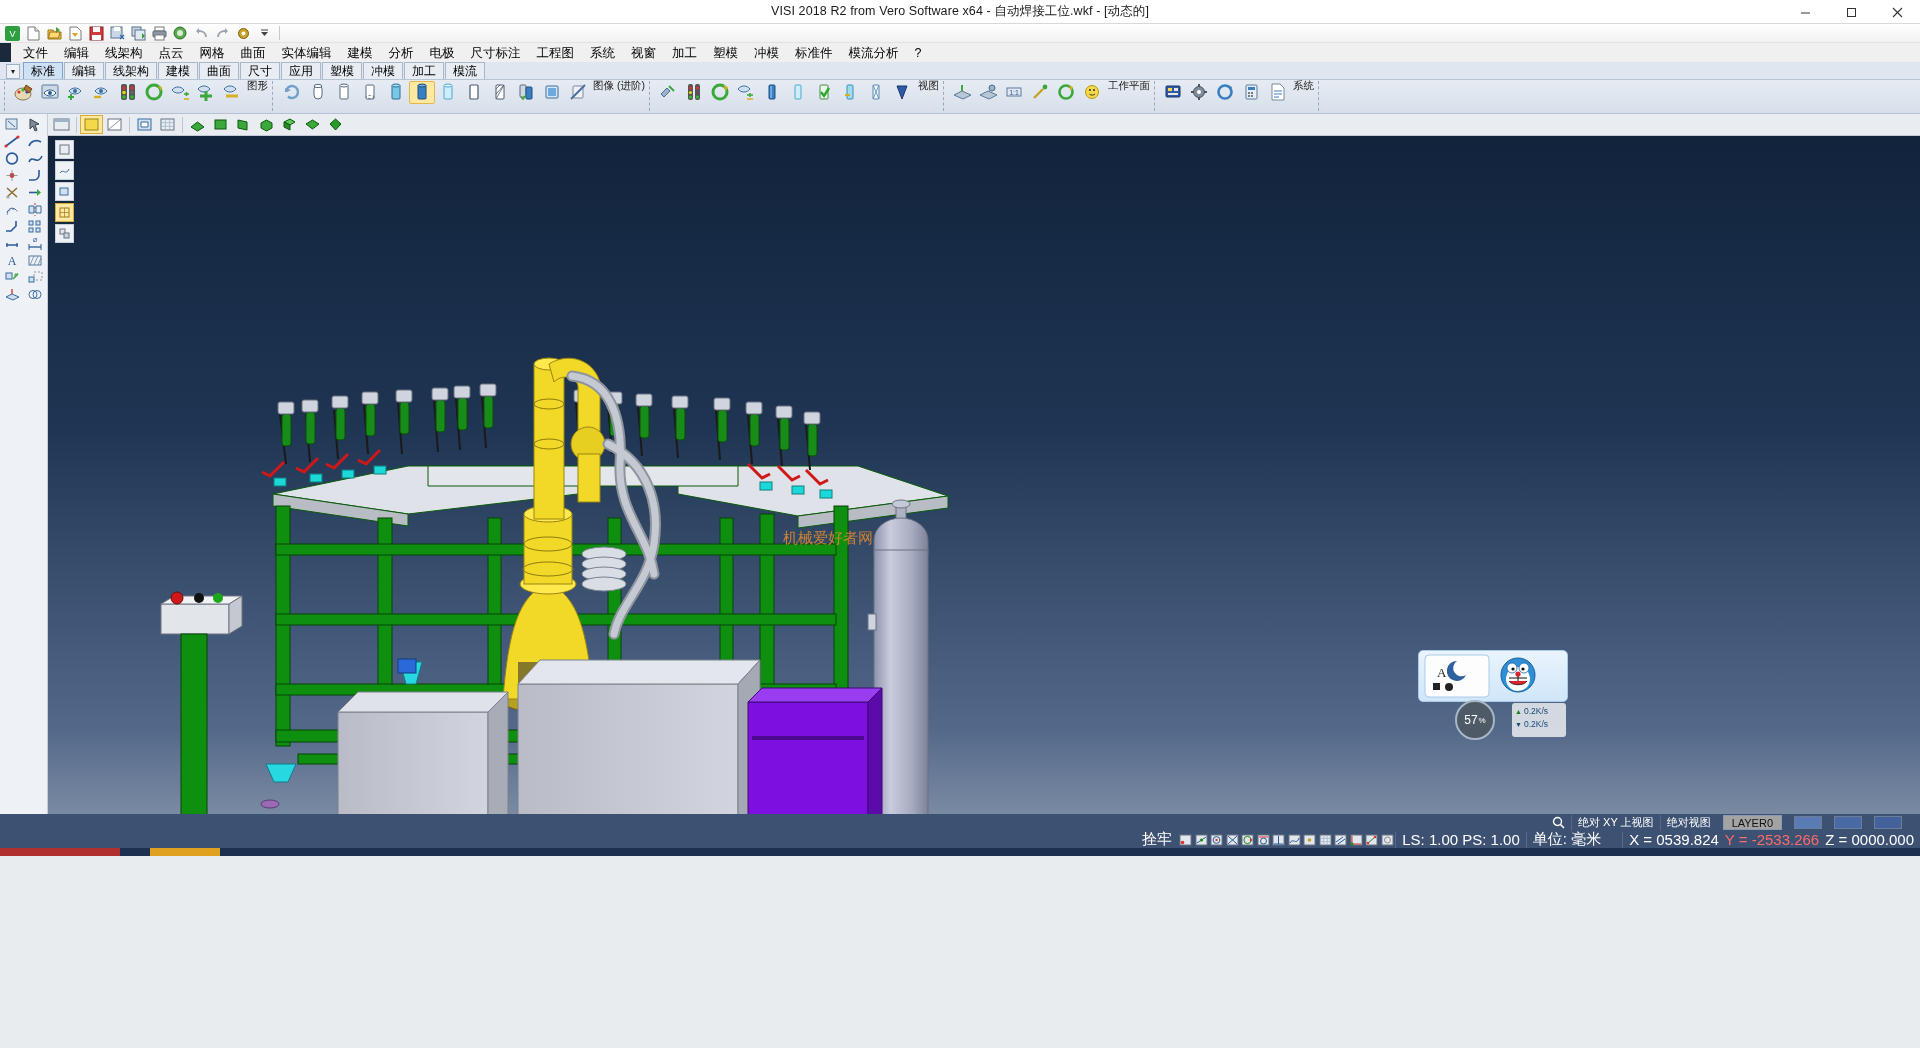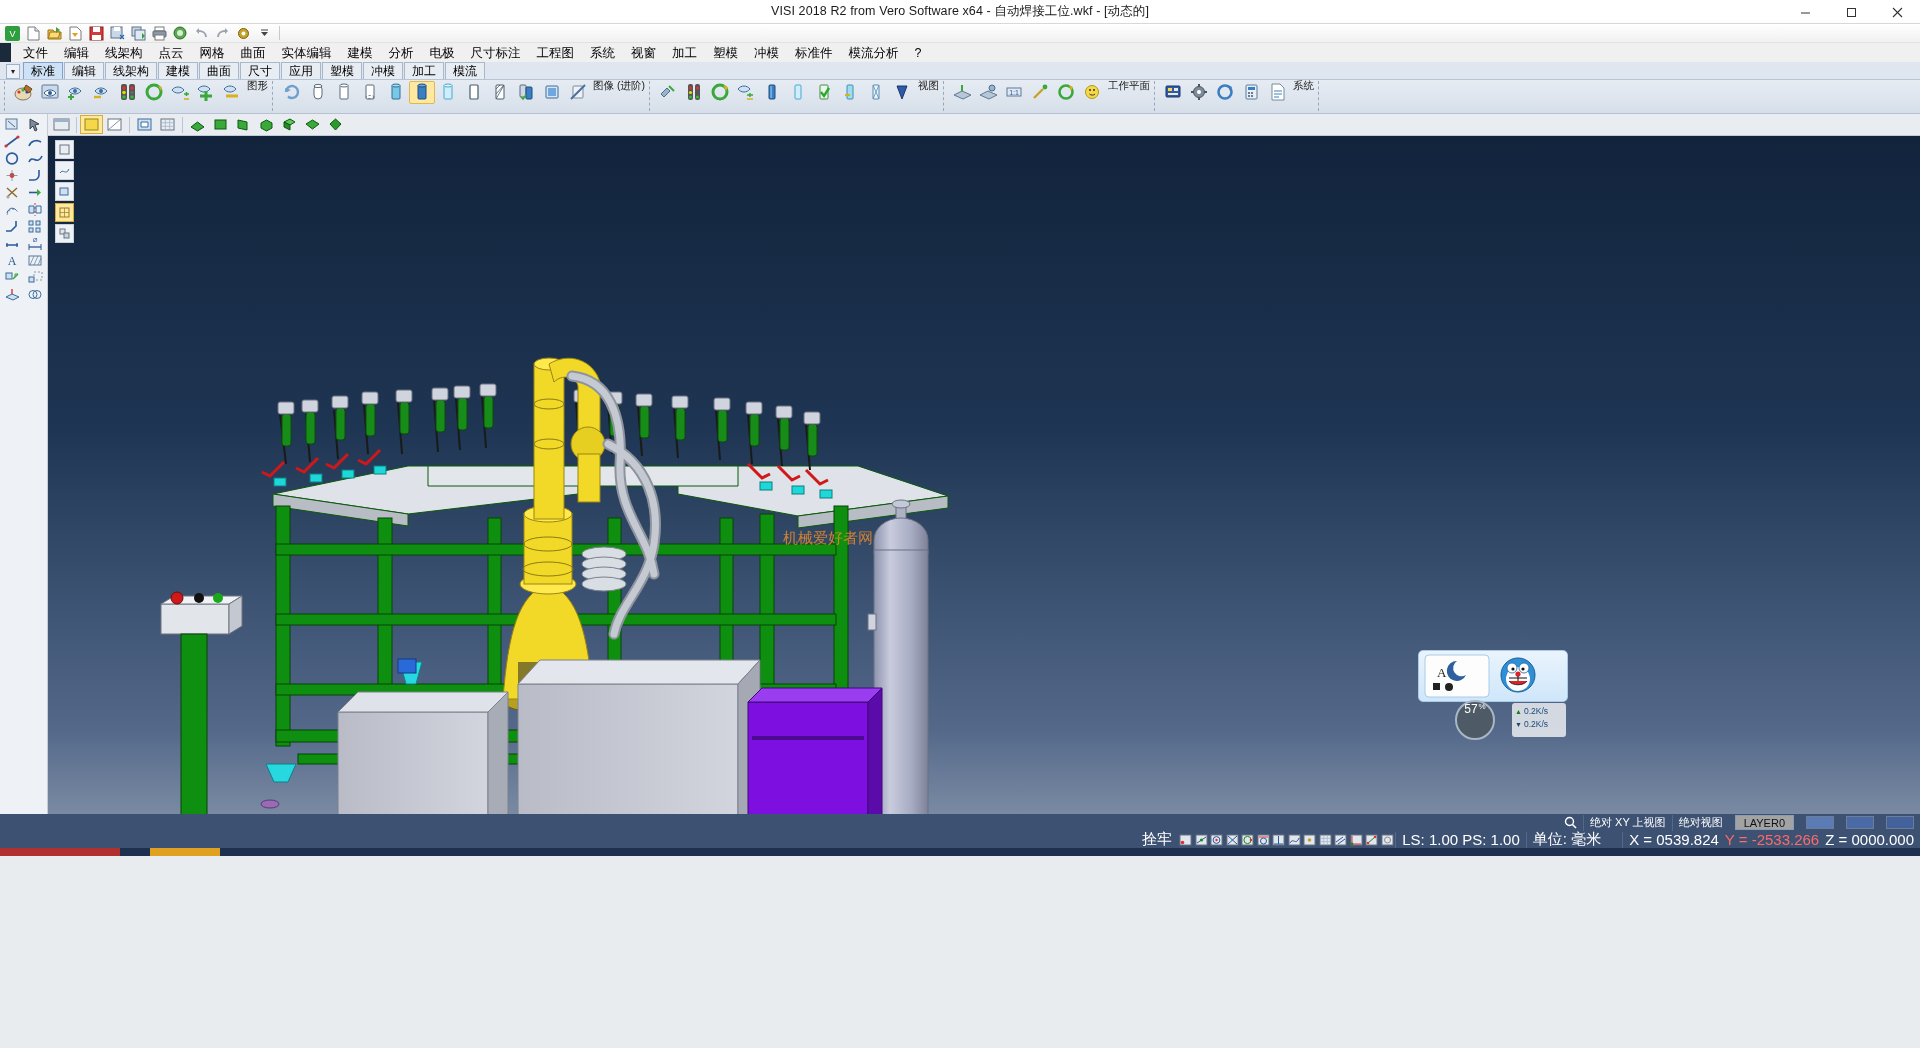--- a/index.html
+++ b/index.html
@@ -136,41 +136,41 @@
   
   .widget {
     position: absolute; left: 1418px; top: 650px; width: 150px; height: 52px;
     background: linear-gradient(#eaf4fd, #cfe6fa);
     border: 1px solid #a9cbe8; border-radius: 5px;
     display: flex; align-items: center;
   }
   .speed-badge {
     position: absolute; left: 1455px; top: 700px; width: 40px; height: 40px;
     border-radius: 50%; background: #4f5a67; border: 2px solid #a8b7c6;
-    display: flex; justify-content: center;
+    display: flex; align-items: center; justify-content: center;
     color: #fff; font-size: 12px;
   }
   .speed-badge span.pct { font-size: 8px; margin-left: 1px; }
   .net-rates {
     position: absolute; left: 1512px; top: 703px; width: 54px; height: 34px;
     background: rgba(255,255,255,.75); border-radius: 3px;
     font-size: 8.5px; color: #1a4a7a; padding: 2px 3px; line-height: 13px;
   }
   .net-rates .row { display: flex; align-items: center; gap: 2px; }
 
   
   .statusbar {
     position: absolute; left: 0; top: 814px; width: 1920px; height: 34px;
     background: #3d5172;
     display: flex; align-items: center;
   }
   .status-row1 {
     position: absolute; left: 0; top: 814px; width: 1920px; height: 17px;
     display: flex; align-items: center; justify-content: flex-end;
-    color: #ffffff; font-size: 11px; padding-right: 0; gap: 0;
+    color: #ffffff; font-size: 11px; padding-right: 12px; gap: 0;
   }
   .status-row2 {
     position: absolute; left: 0; top: 831px; width: 1920px; height: 17px;
     display: flex; align-items: center;
     color: #ffffff; font-size: 15px;
   }
   .scell {
     height: 16px; display: flex; align-items: center; justify-content: center;
     padding: 0 6px; border-left: 1px solid #55678a; white-space: nowrap;
   }

